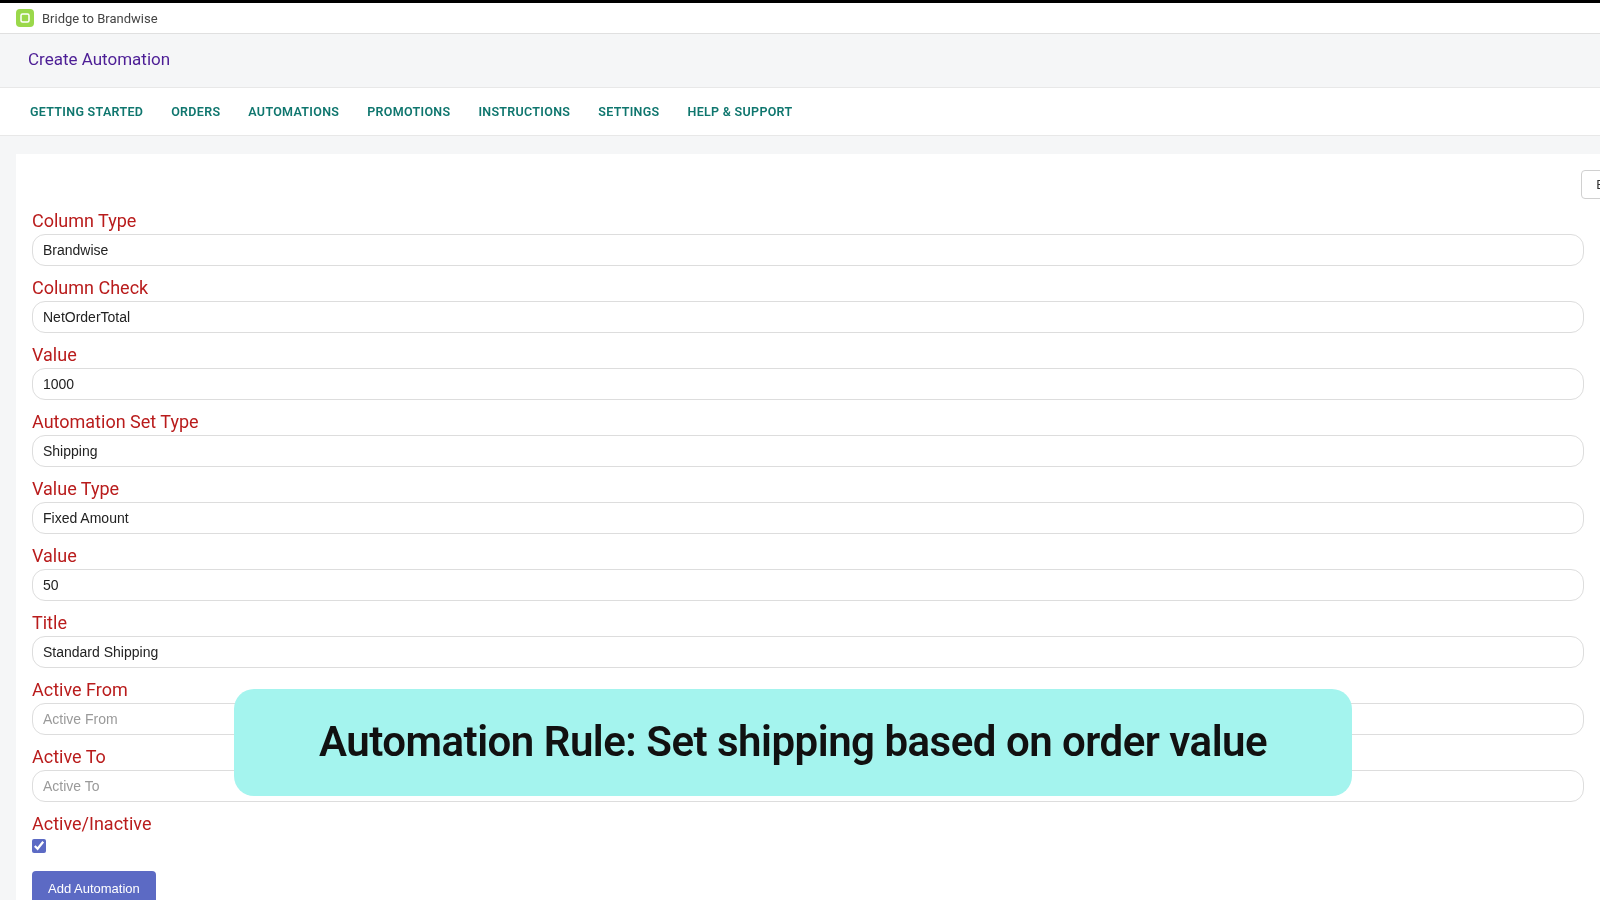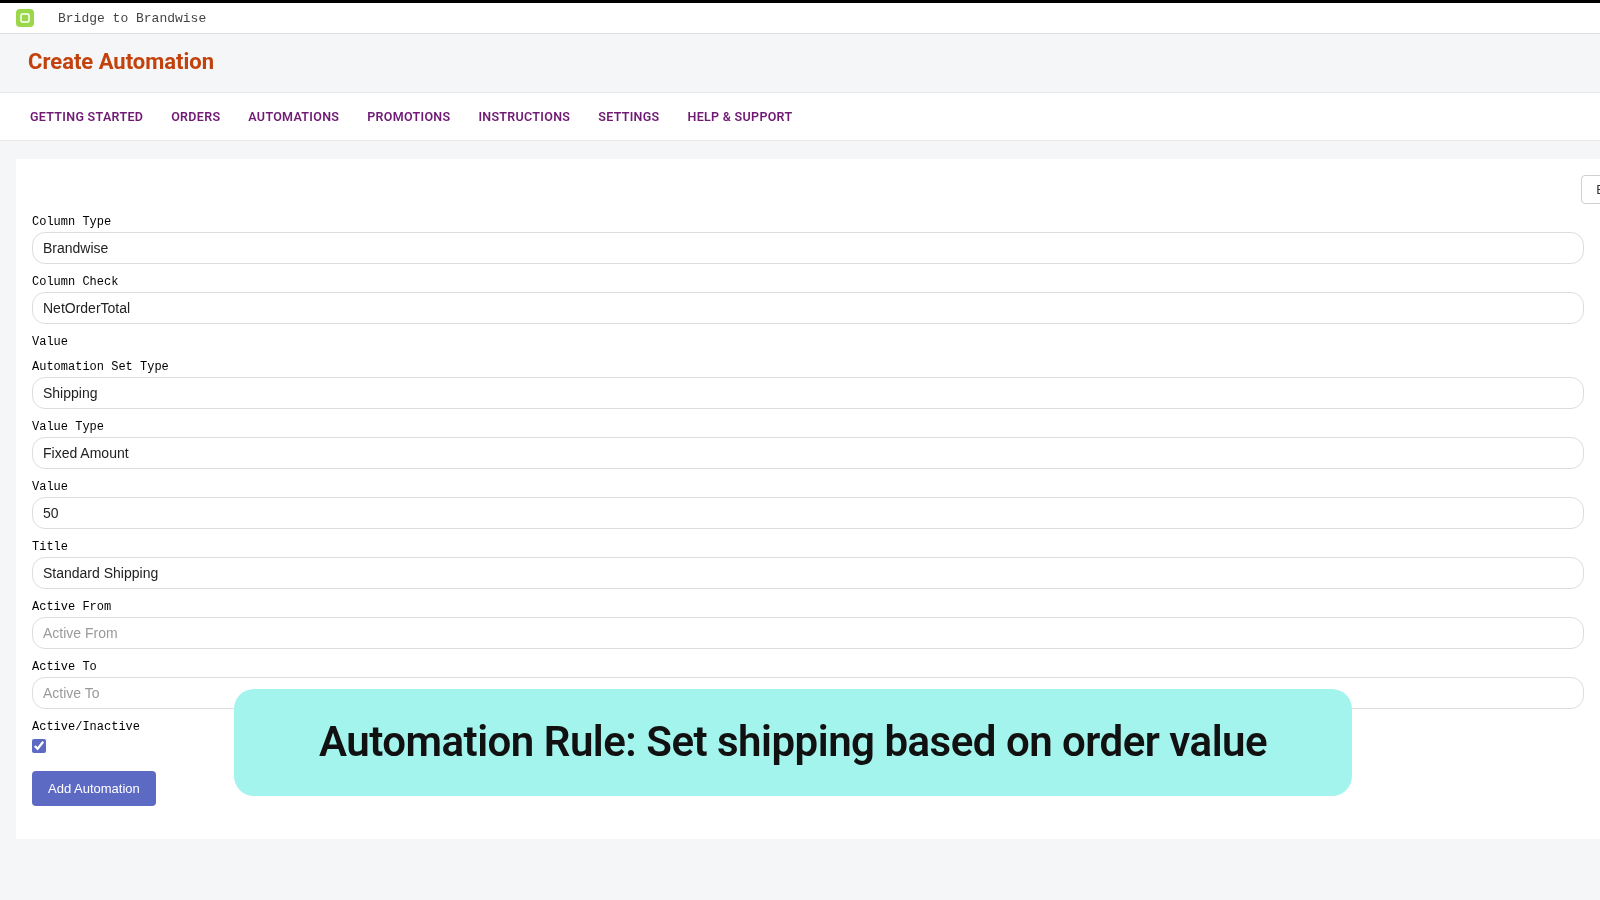--- a/index.html
+++ b/index.html
@@ -14,59 +14,58 @@
   .top-black-bar {
     background: #000;
     height: 3px;
     width: 100%;
   }
   .app-title-bar {
     background: #fff;
     padding: 6px 16px;
     display: flex;
     align-items: center;
-    gap: 24px;
+    gap: 8px;
     border-bottom: 1px solid #e0e0e0;
-    font-family: Liberation Mono, monospace;
   }
   .app-icon {
     width: 18px;
     height: 18px;
     background: #9ad84a;
     border-radius: 4px;
     display: flex;
     align-items: center;
     justify-content: center;
   }
   .app-icon svg { width: 12px; height: 12px; }
   .app-title {
     font-size: 13px;
     color: #444;
   }
   .page-header {
     padding: 15px 28px 18px 28px;
   }
   .page-title {
-    font-size: 22px;
-    font-weight: 700;
-    color: #c2410c;
+    font-size: 17px;
+    font-weight: 400;
+    color: #4c1d95;
   }
   .nav-bar {
     background: #fff;
     border-top: 1px solid #e8e8e8;
     border-bottom: 1px solid #e8e8e8;
     padding: 0 30px;
     display: flex;
     gap: 28px;
   }
   .nav-item {
     padding: 16px 0;
     font-size: 12.5px;
     font-weight: 600;
-    color: #701a75;
+    color: #0f766e;
     letter-spacing: 0.3px;
     cursor: pointer;
   }
   .main-card {
     background: #fff;
     margin: 18px 0 0 16px;
     padding: 18px 16px 20px 16px;
     position: relative;
     min-height: 680px;
   }
@@ -80,25 +79,24 @@
     padding: 6px 10px 6px 14px;
     font-size: 13px;
     color: #333;
     cursor: pointer;
   }
   .form-group {
     margin-bottom: 0;
   }
   .form-label {
     display: block;
-    font-size: 12px;
-    color: #000000;
+    font-size: 18px;
+    color: #b91c1c;
     margin-top: 11px;
     margin-bottom: 3px;
-    font-family: Liberation Mono, monospace;
   }
   .form-label.first { margin-top: 38px; }
   .form-input {
     width: 100%;
     border: 1px solid #ddd;
     border-radius: 13px;
     padding: 7px 10px;
     font-size: 14px;
     color: #222;
     background: #fff;
@@ -176,20 +174,21 @@
   </div>
 
   <div class="form-group">
     <label class="form-label">Column Check</label>
     <input class="form-input" type="text" value="NetOrderTotal" style="">
   </div>
 
 
   <div class="form-group">
     <label class="form-label">Value</label>
+    <input class="form-input" type="text" value="1000" style="">
   </div>
 
   <div class="form-group">
     <label class="form-label">Automation Set Type</label>
     <input class="form-input" type="text" value="Shipping" style="">
   </div>
 
   <div class="form-group">
     <label class="form-label">Value Type</label>
     <input class="form-input" type="text" value="Fixed Amount" style="">

